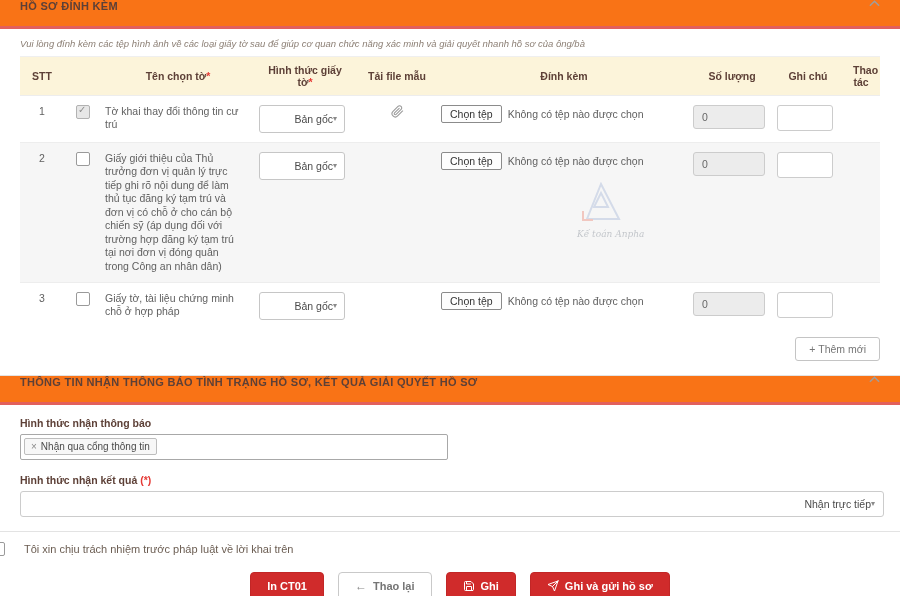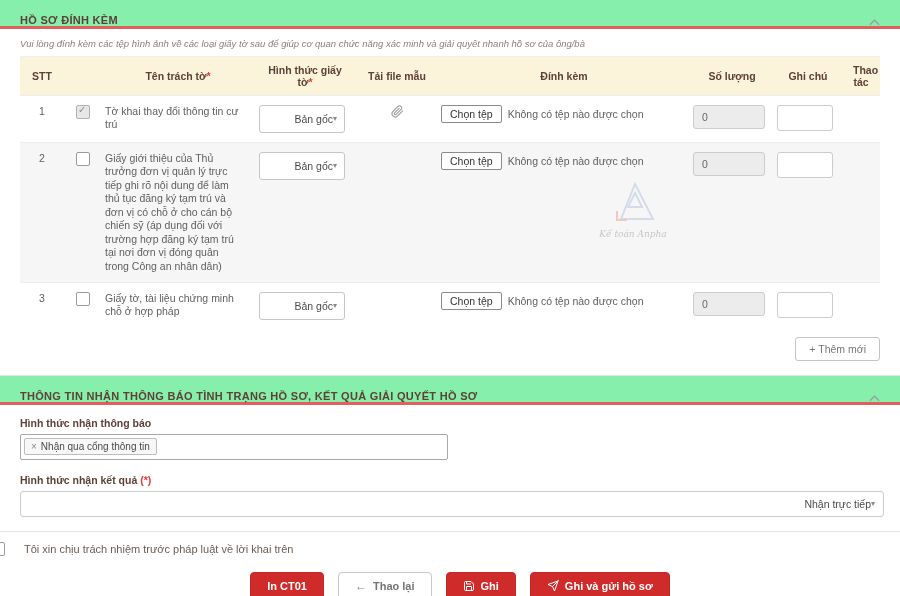--- a/index.html
+++ b/index.html
@@ -1,20 +1,20 @@
 <!DOCTYPE html>
 <html><head>
 <meta charset="utf-8">
 <style>
   html,body{margin:0;padding:0;background:#fff}
   body{width:900px;height:596px;overflow:hidden;font-family:"Liberation Sans",sans-serif;color:#5f5f5f}
   .page{position:relative;width:900px;height:596px}
 
   
-  .sec-bar{height:26px;background:#86efac;border-bottom:3px solid #e2605c;display:flex;align-items:flex-end;justify-content:space-between;padding:0 20px}
+  .sec-bar{height:26px;background:#f97316;border-bottom:3px solid #e2605c;display:flex;align-items:flex-start;justify-content:space-between;padding:0 20px}
   .sec-title{font-size:11px;font-weight:bold;color:#5d4037;letter-spacing:.3px}
   .chev{flex:0 0 auto}
 
   .note{margin:9px 20px 7px;font-size:9.5px;font-style:italic;color:#8d8076}
 
   
   table{border-collapse:collapse;table-layout:fixed;width:860px;margin:0 20px;border-top:1px solid #efefef}
   th{background:#fcf4da;font-size:10.5px;color:#5d4037;padding:7px 11px;text-align:center;font-weight:bold}
   td{font-size:10.5px;color:#5f5f5f;padding:9px 3px;vertical-align:top}
   tbody tr{border-top:1px solid #ededed}
@@ -53,21 +53,21 @@
 
   .decl{display:flex;align-items:center;gap:19px;margin:10px 0 0 0;font-size:11px;color:#6b5d52}
   .decl .cb{margin-left:-9px;flex:0 0 auto}
 
   .btn-row{display:flex;justify-content:center;gap:14px;margin-top:16px;padding-left:20px}
   .btn{font-family:inherit;font-size:11px;font-weight:bold;border-radius:4px;padding:6px 16px;display:inline-flex;align-items:center;gap:6px;cursor:pointer}
   .btn-red{background:#d02b2b;color:#fff;border:1px solid #c22626}
   .btn-ghost{background:#fff;color:#757575;border:1px solid #c9c9c9}
   .back-arrow{font-size:12px;color:#8a8a8a;font-weight:normal}
 
-  .watermark{position:absolute;left:577px;top:182px;width:112px;text-align:center;opacity:.55;pointer-events:none}
+  .watermark{position:absolute;left:577px;top:182px;width:112px;opacity:.55;pointer-events:none}
   .wm-text{font-family:"DejaVu Serif",serif;font-style:italic;font-size:9px;color:#9aa0a8;margin-top:1px}
 </style>
 </head>
 <body>
 
 <div class="page">
 
   <div class="sec-bar">
     <span class="sec-title">HỒ SƠ ĐÍNH KÈM</span>
     <svg class="chev" width="11" height="7" viewBox="0 0 12 7" fill="none" stroke="#9e9e9e" stroke-width="1.6">
@@ -86,21 +86,21 @@
         <col style="width:82px">
         <col style="width:252px">
         <col style="width:84px">
         <col style="width:68px">
         <col style="width:38px">
     </colgroup>
     <thead>
       <tr>
         <th>STT</th>
         <th></th>
-        <th><span>Tên trách tờ</span><span class="req">*</span></th>
+        <th><span>Tên chọn tờ</span><span class="req">*</span></th>
         <th><span>Hình thức giấy tờ</span><span class="req">*</span></th>
         <th>Tải file mẫu</th>
         <th>Đính kèm</th>
         <th>Số lượng</th>
         <th>Ghi chú</th>
         <th>Thao tác</th>
       </tr>
     </thead>
     <tbody>
 

